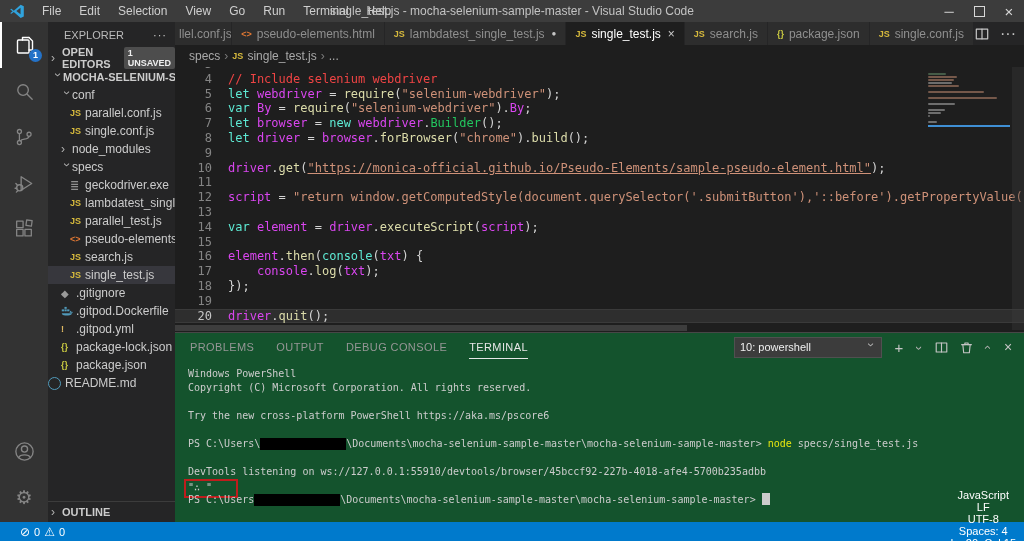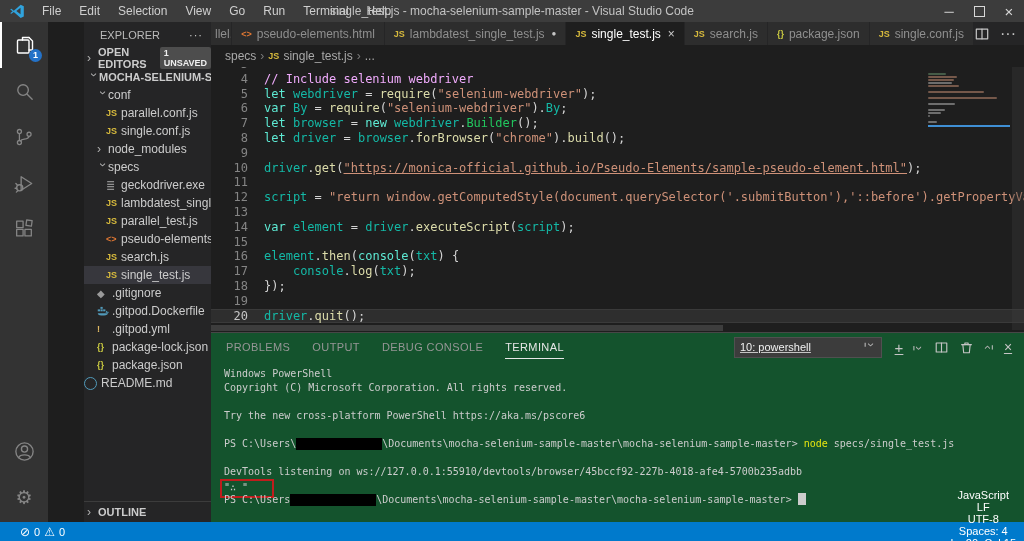--- a/index.html
+++ b/index.html
@@ -19,21 +19,21 @@
   .activitybar{width:48px;background:#333333;position:relative;flex:none;}
   .ab-icon{height:46px;display:flex;align-items:center;justify-content:center;color:#858585;position:relative;}
   .ab-icon svg{stroke:#858585;}
   .ab-icon.active{border-left:2px solid #ffffff;}
   .ab-icon.active svg{stroke:#ffffff;}
   .ab-badge{position:absolute;right:6px;bottom:6px;min-width:13px;height:13px;border-radius:50%;background:#2472c8;
     color:#fff;font-size:9px;line-height:13px;text-align:center;font-weight:bold;}
   .ab-bottom{position:absolute;bottom:2px;left:0;right:0;}
   .gear-glyph{font-size:19px;color:#858585;}
   
-  .sidebar{width:127px;background:#252526;position:relative;flex:none;font-size:12px;margin-left:36px;}
+  .sidebar{width:127px;background:#252526;position:relative;flex:none;font-size:12px;}
   .sb-header{height:26px;display:flex;align-items:center;padding:0 8px 0 16px;font-size:11px;color:#bbbbbb;}
   .sb-ellipsis{margin-left:auto;color:#cccccc;letter-spacing:1px;}
   .sb-section{height:20px;display:flex;align-items:center;font-size:11px;font-weight:bold;color:#cccccc;padding-left:3px;}
   .sb-badge{margin-left:5px;background:#4d4d4d;color:#eee;font-size:9px;font-weight:bold;padding:1px 4px;border-radius:2px;}
   .chev{display:inline-block;width:11px;color:#b0b0b0;font-weight:normal;font-size:12px;flex:none;transform-origin:45% 55%;}
   .chev.down{transform:rotate(90deg);}
   .tree{position:absolute;top:46px;left:0;right:0;bottom:20px;overflow:hidden;}
   .tree-row{height:18px;display:flex;align-items:center;white-space:nowrap;overflow:hidden;cursor:pointer;}
   .tree-row.selected{background:#37373d;}
   .tree-row.root{font-weight:bold;font-size:11px;}
@@ -59,33 +59,33 @@
   .breadcrumb .fi{width:auto;margin-right:4px;}
   
   .editor{position:absolute;top:45px;left:0;right:0;height:265px;overflow:hidden;
     font-family:"DejaVu Sans Mono",monospace;font-size:12px;}
   .code-rows{margin-top:-10px;}
   .code-row{height:14.8px;line-height:14.8px;display:flex;white-space:pre;}
   .code-row.current{background:#2e2e2e;box-shadow:0 -1px 0 #3a3a3a inset,0 1px 0 #3a3a3a inset;}
   .ln{width:37px;text-align:right;color:#858585;flex:none;}
   .code-row.current .ln{color:#c6c6c6;}
   .code{padding-left:16px;}
-  .tk-k{color:#5eead4}.tk-v{color:#14b8a6}.tk-f{color:#dcdcaa}.tk-s{color:#ce9178}
-  .tk-u{color:#ce9178;text-decoration:underline}.tk-c{color:#f0abfc}.tk-p{color:#d4d4d4}.tk-t{color:#22c55e}
+  .tk-k{color:#5eead4}.tk-v{color:#d946ef}.tk-f{color:#dcdcaa}.tk-s{color:#ce9178}
+  .tk-u{color:#ce9178;text-decoration:underline}.tk-c{color:#ef4444}.tk-p{color:#d4d4d4}.tk-t{color:#22c55e}
   .minimap{position:absolute;top:3px;right:14px;width:82px;}
   .mm-line{height:2px;margin-bottom:1px;border-radius:1px;}
   .mm-current{height:2px;background:#3f8fd4;margin-top:2px;}
   .vscroll{position:absolute;top:0;right:0;width:12px;height:263px;background:#3d3d3d;opacity:.35;}
   .hscroll{position:absolute;bottom:1px;left:0;width:512px;height:6px;background:#515151;opacity:.6;}
   
   .panel{position:absolute;top:310px;left:0;right:0;bottom:0;background:#14532d;border-top:1px solid #474747;}
   .panel-header{height:28px;display:flex;align-items:center;padding:0 8px 0 15px;}
   .ptab{font-size:11px;letter-spacing:.4px;color:#969696;margin-right:22px;padding:6px 0 5px;cursor:pointer;}
   .ptab.active{color:#e7e7e7;border-bottom:1px solid #e7e7e7;}
-  .panel-actions{margin-left:auto;display:flex;align-items:center;gap:9px;color:#c5c5c5;text-decoration:underline;}
+  .panel-actions{margin-left:auto;display:flex;align-items:center;gap:9px;color:#c5c5c5;}
   .term-select{display:flex;align-items:center;background:#3c3c3c;border:1px solid #505050;height:19px;
     width:136px;font-size:11px;color:#f0f0f0;padding:0 5px;}
   .term-select .chev{margin-left:auto;}
   .pa-icon{display:flex;align-items:center;justify-content:center;width:16px;height:16px;font-size:13px;cursor:pointer;}
   .terminal{position:absolute;top:34px;left:13px;right:10px;bottom:4px;
     font-family:"DejaVu Sans Mono",monospace;font-size:10px;color:#cccccc;}
   .tm-row{height:14px;line-height:14px;white-space:pre;}
   .tm-y{color:#e5e510;}
   .tm-r{display:inline-block;width:86px;height:12px;background:#000;vertical-align:middle;}
   .tm-b{display:inline-block;border:2px solid #bf1d1d;padding:0 24px 1px 2px;margin-left:-4px;}

